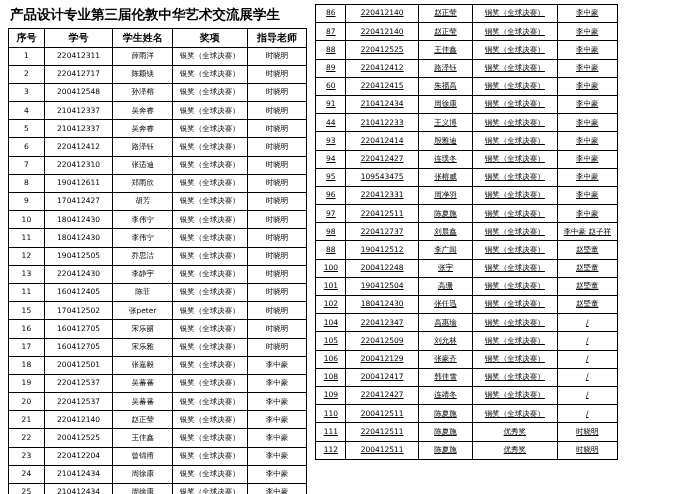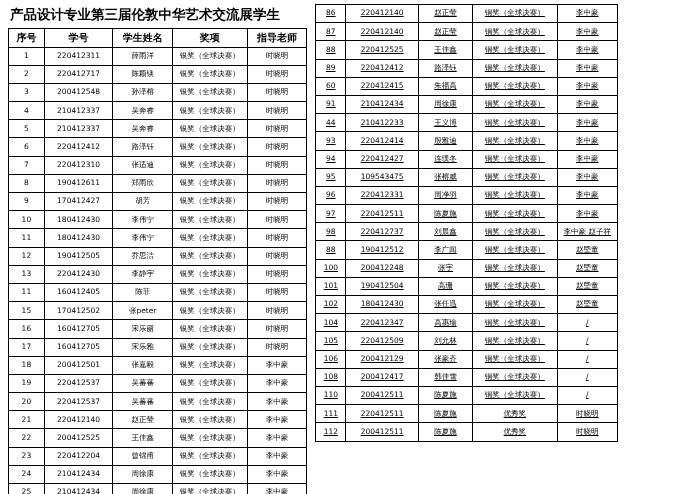--- a/index.html
+++ b/index.html
@@ -431,20 +431,27 @@
             <td>/</td>
           </tr>
           <tr>
             <td>108</td>
             <td>200412417</td>
             <td>韩佳雪</td>
             <td>铜奖（全球决赛）</td>
             <td>/</td>
           </tr>
           <tr>
+            <td>109</td>
+            <td>220412427</td>
+            <td>连靖冬</td>
+            <td>铜奖（全球决赛）</td>
+            <td>/</td>
+          </tr>
+          <tr>
             <td>110</td>
             <td>200412511</td>
             <td>陈夏施</td>
             <td>铜奖（全球决赛）</td>
             <td>/</td>
           </tr>
           <tr>
             <td>111</td>
             <td>220412511</td>
             <td>陈夏施</td>

